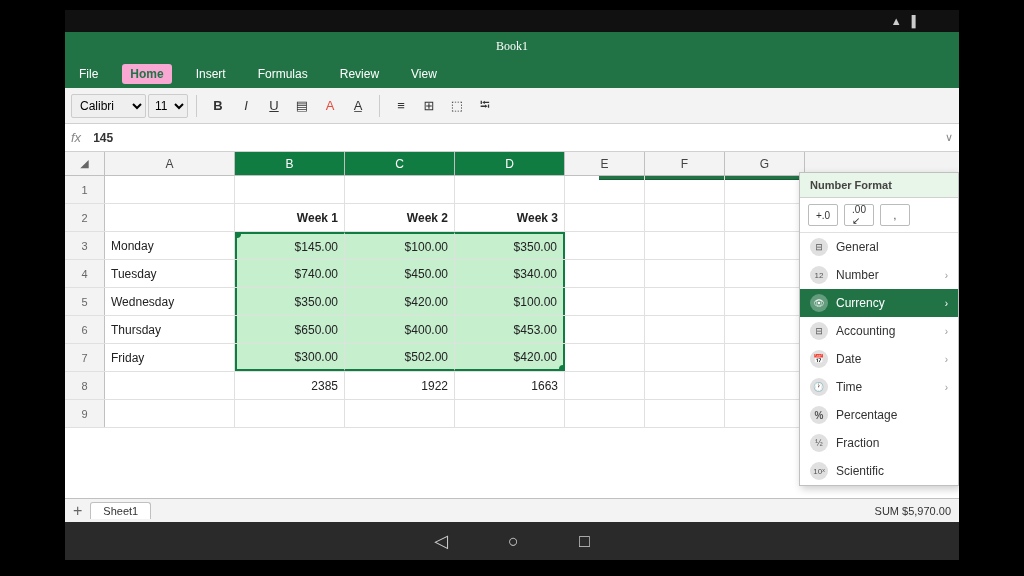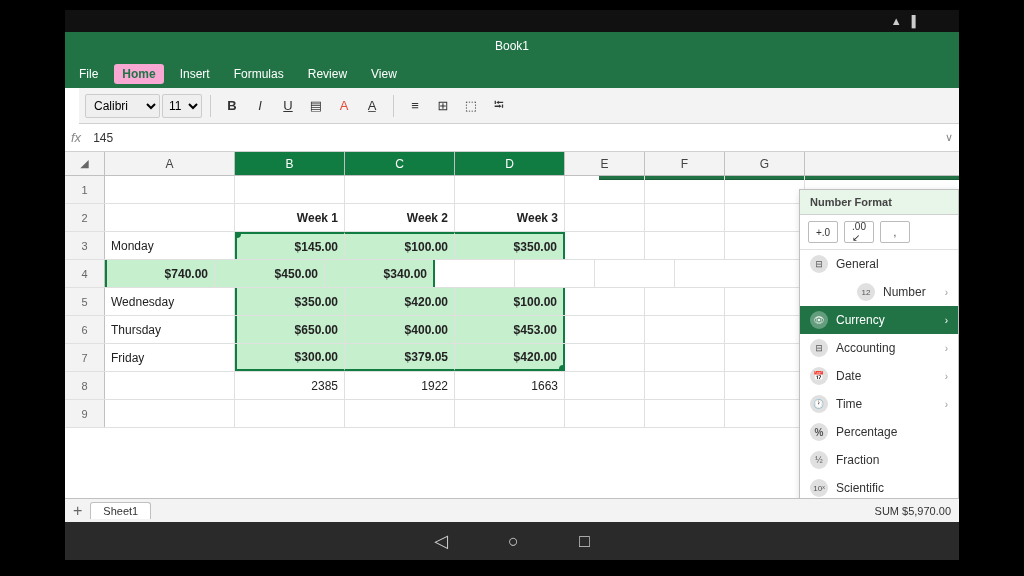--- a/index.html
+++ b/index.html
@@ -41,29 +41,30 @@
     }
     
     #title-bar {
       background: #217346;
       height: 28px;
       display: flex;
       align-items: center;
       justify-content: center;
       color: #fff;
       font-size: 12px;
+      font-family: Liberation Serif, serif;
     }
     
     #menu-bar {
       background: #217346;
       height: 28px;
       display: flex;
       align-items: center;
       padding: 0 6px;
-      gap: 8px;
+      gap: 16px;
     }
     .menu-item {
       color: #fff;
       font-size: 12px;
       padding: 3px 8px;
       border-radius: 3px;
       cursor: pointer;
     }
     .menu-item.active {
       background: #f9a8d4;
@@ -166,21 +167,21 @@
     .fx-label {
       color: #888;
       font-style: italic;
       font-size: 13px;
       margin-right: 4px;
     }
     .cell-ref {
       width: 50px;
       font-size: 12px;
       color: #333;
-      font-weight: normal;
+      font-weight: bold;
     }
     .formula-input {
       flex: 1;
       font-size: 12px;
       color: #333;
     }
     #formula-expand {
       color: #888;
       font-size: 11px;
       cursor: pointer;
@@ -262,39 +263,38 @@
     .cell.col-a { width: 130px; min-width: 130px; }
     .cell.col-b { width: 110px; min-width: 110px; text-align: right; justify-content: flex-end; }
     .cell.col-c { width: 110px; min-width: 110px; text-align: right; justify-content: flex-end; }
     .cell.col-d { width: 110px; min-width: 110px; text-align: right; justify-content: flex-end; }
     .cell.col-e { width: 80px; min-width: 80px; }
     .cell.col-f { width: 80px; min-width: 80px; }
     .cell.col-g { width: 80px; min-width: 80px; }
     
     .cell.selected-range {
       background: #c6efce;
-      font-weight: bold;
     }
     .cell.selected-range.col-b,
     .cell.selected-range.col-c,
     .cell.selected-range.col-d {
       background: #c6efce;
     }
     
     .row-header-row .cell { font-weight: bold; }
     
     .sum-row .cell.col-b,
     .sum-row .cell.col-c,
     .sum-row .cell.col-d {
       color: #222;
     }
     
     #number-format-popup {
       position: absolute;
-      top: 37px;
+      top: 20px;
       right: 0;
       width: 160px;
       background: #fff;
       border: 1px solid #c0c0c0;
       box-shadow: 2px 3px 8px rgba(0,0,0,0.2);
       z-index: 100;
       font-size: 12px;
     }
     #popup-title {
       background: #e8f5e9;
@@ -433,21 +433,21 @@
 
     <div id="menu-bar">
       <span class="menu-item">File</span>
       <span class="menu-item active">Home</span>
       <span class="menu-item">Insert</span>
       <span class="menu-item">Formulas</span>
       <span class="menu-item">Review</span>
       <span class="menu-item">View</span>
     </div>
 
-    <div style="position:relative; display:flex;padding-left:14px;">
+    <div style="position:relative; display:flex;">
 
       <div id="toolbar" style="flex:1;">
         <div class="toolbar-group">
           <select class="font-select">
             <option>Calibri</option>
           </select>
           <select class="size-select">
             <option>11</option>
           </select>
         </div>
@@ -539,20 +539,21 @@
           <div class="cell col-b selected-range selection-border-top selection-border-left" style="position:relative;">$145.00<span class="selection-handle" style="top:-4px;left:-4px;"></span></div>
           <div class="cell col-c selected-range selection-border-top">$100.00</div>
           <div class="cell col-d selected-range selection-border-top selection-border-right">$350.00</div>
           <div class="cell col-e"></div>
           <div class="cell col-f"></div>
           <div class="cell col-g"></div>
         </div>
 
         <div class="grid-row">
           <div class="row-num">4</div>
+          <div class="cell col-a">Tuesday</div>
           <div class="cell col-b selected-range selection-border-left">$740.00</div>
           <div class="cell col-c selected-range">$450.00</div>
           <div class="cell col-d selected-range selection-border-right">$340.00</div>
           <div class="cell col-e"></div>
           <div class="cell col-f"></div>
           <div class="cell col-g"></div>
         </div>
 
         <div class="grid-row">
           <div class="row-num">5</div>
@@ -573,21 +574,21 @@
           <div class="cell col-d selected-range selection-border-right">$453.00</div>
           <div class="cell col-e"></div>
           <div class="cell col-f"></div>
           <div class="cell col-g"></div>
         </div>
 
         <div class="grid-row">
           <div class="row-num">7</div>
           <div class="cell col-a">Friday</div>
           <div class="cell col-b selected-range selection-border-bottom selection-border-left">$300.00</div>
-          <div class="cell col-c selected-range selection-border-bottom">$379.05</div>
+          <div class="cell col-c selected-range selection-border-bottom">$502.00</div>
           <div class="cell col-d selected-range selection-border-bottom selection-border-right" style="position:relative;">$420.00<span class="selection-handle" style="bottom:-4px;right:-4px;"></span></div>
           <div class="cell col-e"></div>
           <div class="cell col-f"></div>
           <div class="cell col-g"></div>
         </div>
 
         <div class="grid-row sum-row">
           <div class="row-num">8</div>
           <div class="cell col-a"></div>
           <div class="cell col-b" style="justify-content:flex-end;">2385</div>
@@ -617,21 +618,21 @@
           <div class="format-icon-btn">.00<br style="line-height:0">↙</div>
           <div class="format-icon-btn">,</div>
         </div>
 
         <div class="format-item">
           <div class="format-icon-circle">⊟</div>
           <span class="fmt-label">General</span>
         </div>
 
         <div class="format-item">
-          <div class="format-icon-circle" style="font-size:8px;margin-left:47px;">12</div>
+          <div class="format-icon-circle" style="font-size:8px;">12</div>
           <span class="fmt-label">Number</span>
           <span class="fmt-arrow">›</span>
         </div>
 
         <div class="format-item active-format">
           <div class="format-icon-circle" style="font-size:9px;">👁</div>
           <span class="fmt-label">Currency</span>
           <span class="fmt-arrow">›</span>
         </div>
 

